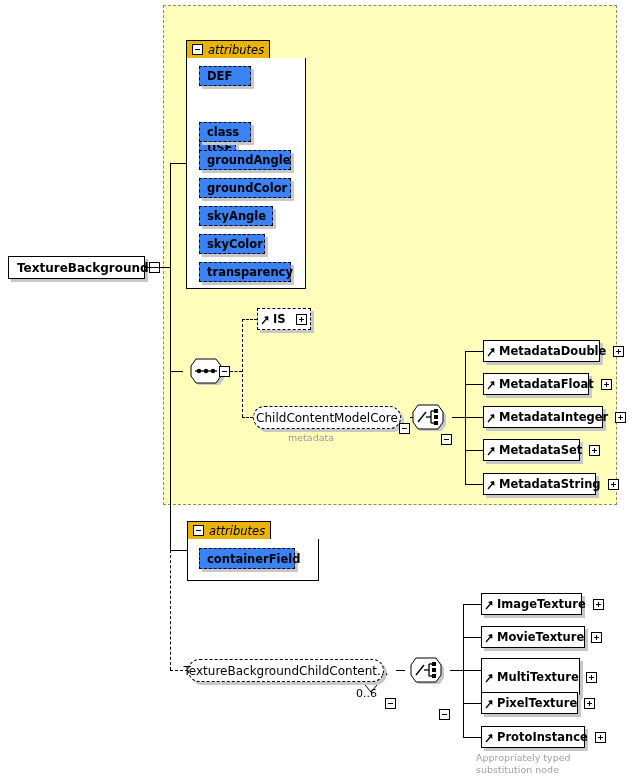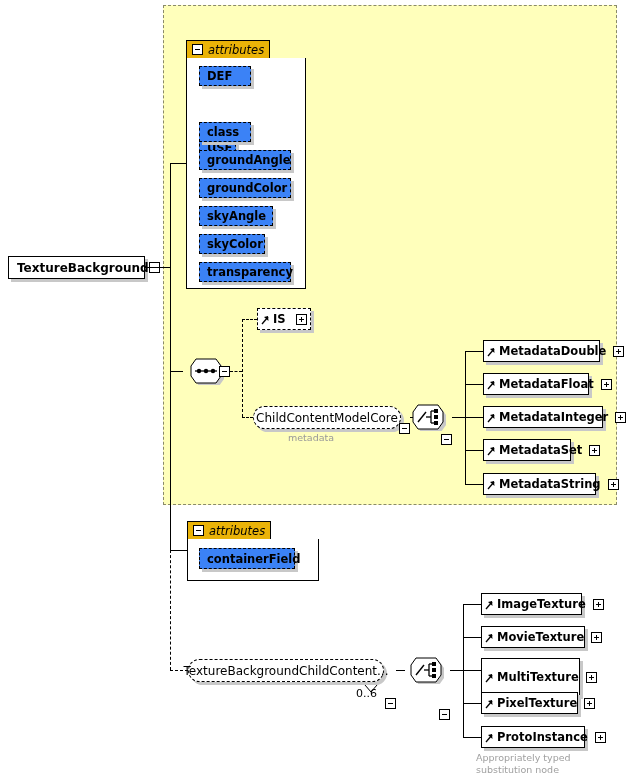--- a/index.html
+++ b/index.html
@@ -330,21 +330,21 @@
   <div class="abs elem-box" style="left:483px; top:406px; width:120px; height:22px;">
     <span class="ref-arrow">
       <svg width="9" height="11" viewBox="0 0 9 11">
           <path d="M1,10 L7,3" stroke="#000" stroke-width="1.3" fill="none"></path>
           <path d="M7,2 L7.5,7 L3,3 Z" fill="#000"></path>
         </svg>
     </span>
     <span class="elem-label">MetadataInteger</span>
     <span class="tog plus elem-tog"></span>
   </div>
-  <div class="abs elem-box" style="left:483px; top:439px; width:88px; height:22px;">
+  <div class="abs elem-box" style="left:483px; top:439px; width:97px; height:22px;">
     <span class="ref-arrow">
       <svg width="9" height="11" viewBox="0 0 9 11">
           <path d="M1,10 L7,3" stroke="#000" stroke-width="1.3" fill="none"></path>
           <path d="M7,2 L7.5,7 L3,3 Z" fill="#000"></path>
         </svg>
     </span>
     <span class="elem-label">MetadataSet</span>
     <span class="tog plus elem-tog"></span>
   </div>
   <div class="abs elem-box" style="left:483px; top:473px; width:113px; height:22px;">

